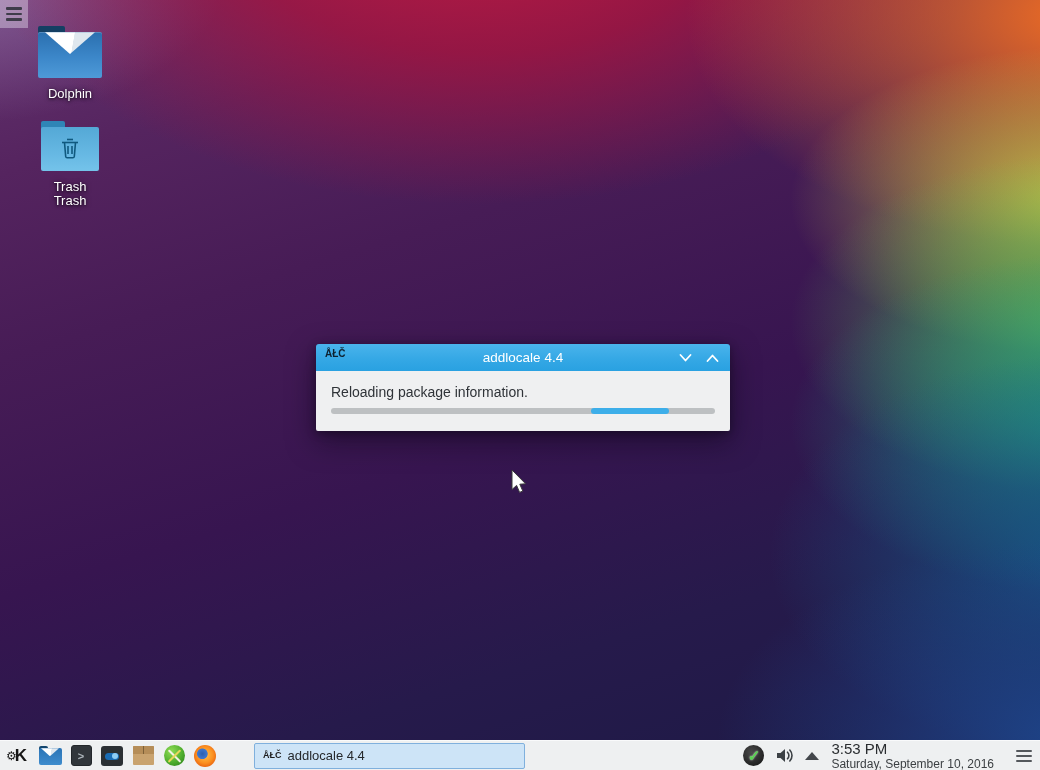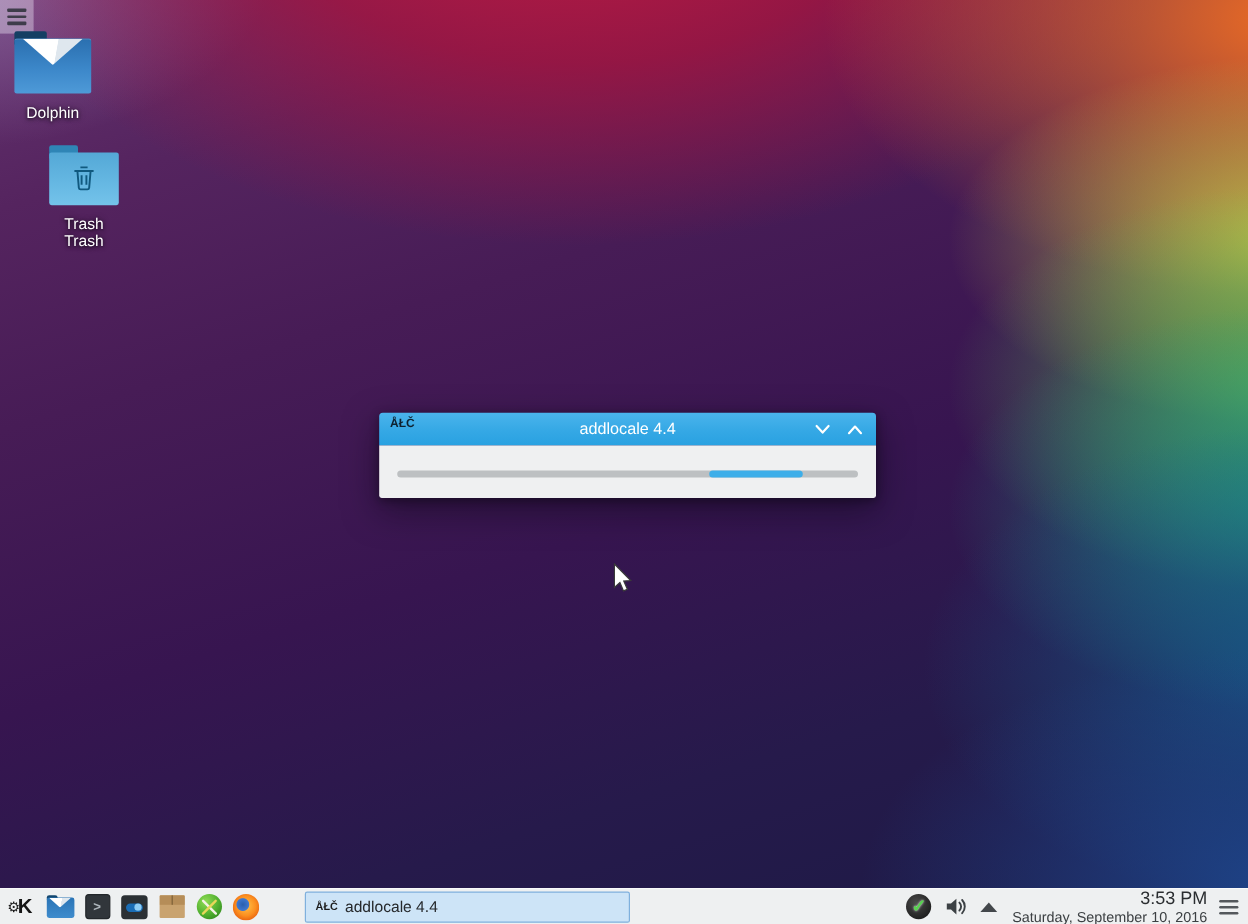--- a/index.html
+++ b/index.html
@@ -101,39 +101,39 @@
 
   .tray { display:flex; align-items:center; gap:11px; margin-right:12px; }
   .updic { width:21px; height:21px; border-radius:50%;
     background:radial-gradient(circle at 40% 35%, #4a4a4a 0%, #222 70%, #0c0c0c 100%);
     display:flex; align-items:center; justify-content:center; cursor:pointer; }
   .updic span { color:#57d34f; font-size:15px; font-weight:bold; line-height:15px; text-shadow:0 0 2px #fff; }
   .volic { cursor:pointer; display:flex; align-items:center; }
   .expand { width:0; height:0; border-left:7px solid transparent; border-right:7px solid transparent;
     border-bottom:8px solid #43474b; cursor:pointer; }
 
-  .clock { display:flex; flex-direction:column; align-items:flex-end; line-height:1; cursor:pointer; margin-right:6px; }
+  .clock { display:flex; flex-direction:column; align-items:flex-start; line-height:1; cursor:pointer; margin-right:18px; }
   .clock .time { font-size:15px; color:#2a2d30; }
   .clock .date { font-size:12px; color:#3c4043; margin-top:2px; white-space:nowrap; }
 
   .panelmenu { display:flex; flex-direction:column; gap:3px; margin-left:4px; cursor:pointer; }
   .panelmenu i { width:16px; height:2px; background:#54585c; border-radius:1px; }
 </style>
 </head>
 <body>
 
 <div class="desktop">
 
   <div class="toolbox">
     <i></i>
     <i></i>
     <i></i>
   </div>
 
-  <div class="dicon" style="left:1px; top:26px;">
+  <div class="dicon" style="left:27px; top:26px;">
     <div class="folder dolphin-folder">
       <div class="tab"></div>
         <div class="fbody"></div>
         <div class="flap"></div>
     </div>
     <div class="lbl">Dolphin</div>
   </div>
 
   <div class="dicon" style="left:27px; top:121px;">
     <div class="folder trash-folder">
@@ -166,20 +166,21 @@
           </svg>
         </span>
         <span class="tbtn">
           <svg width="15" height="12" viewBox="0 0 15 12">
             <polyline points="2.5,9 7.5,3.5 12.5,9" fill="none" stroke="#ffffff" stroke-width="1.8" stroke-linecap="round" stroke-linejoin="round"></polyline>
           </svg>
         </span>
       </span>
     </div>
     <div class="dbody">
+      <div class="msg">Reloading package information.</div>
       <div class="ptrack">
         <div class="pfill" style="left: 67.8%; width: 20.2%;"></div>
       </div>
     </div>
   </div>
 
   <svg class="cursor" width="18" height="26" viewBox="0 0 18 26">
     <path d="M1 1 L1 20.5 L5.6 16.4 L8.6 23.4 L11.8 22 L8.8 15.2 L14.6 14.8 Z" fill="#ffffff" stroke="#3a3a3a" stroke-width="1"></path>
   </svg>
 </div>

